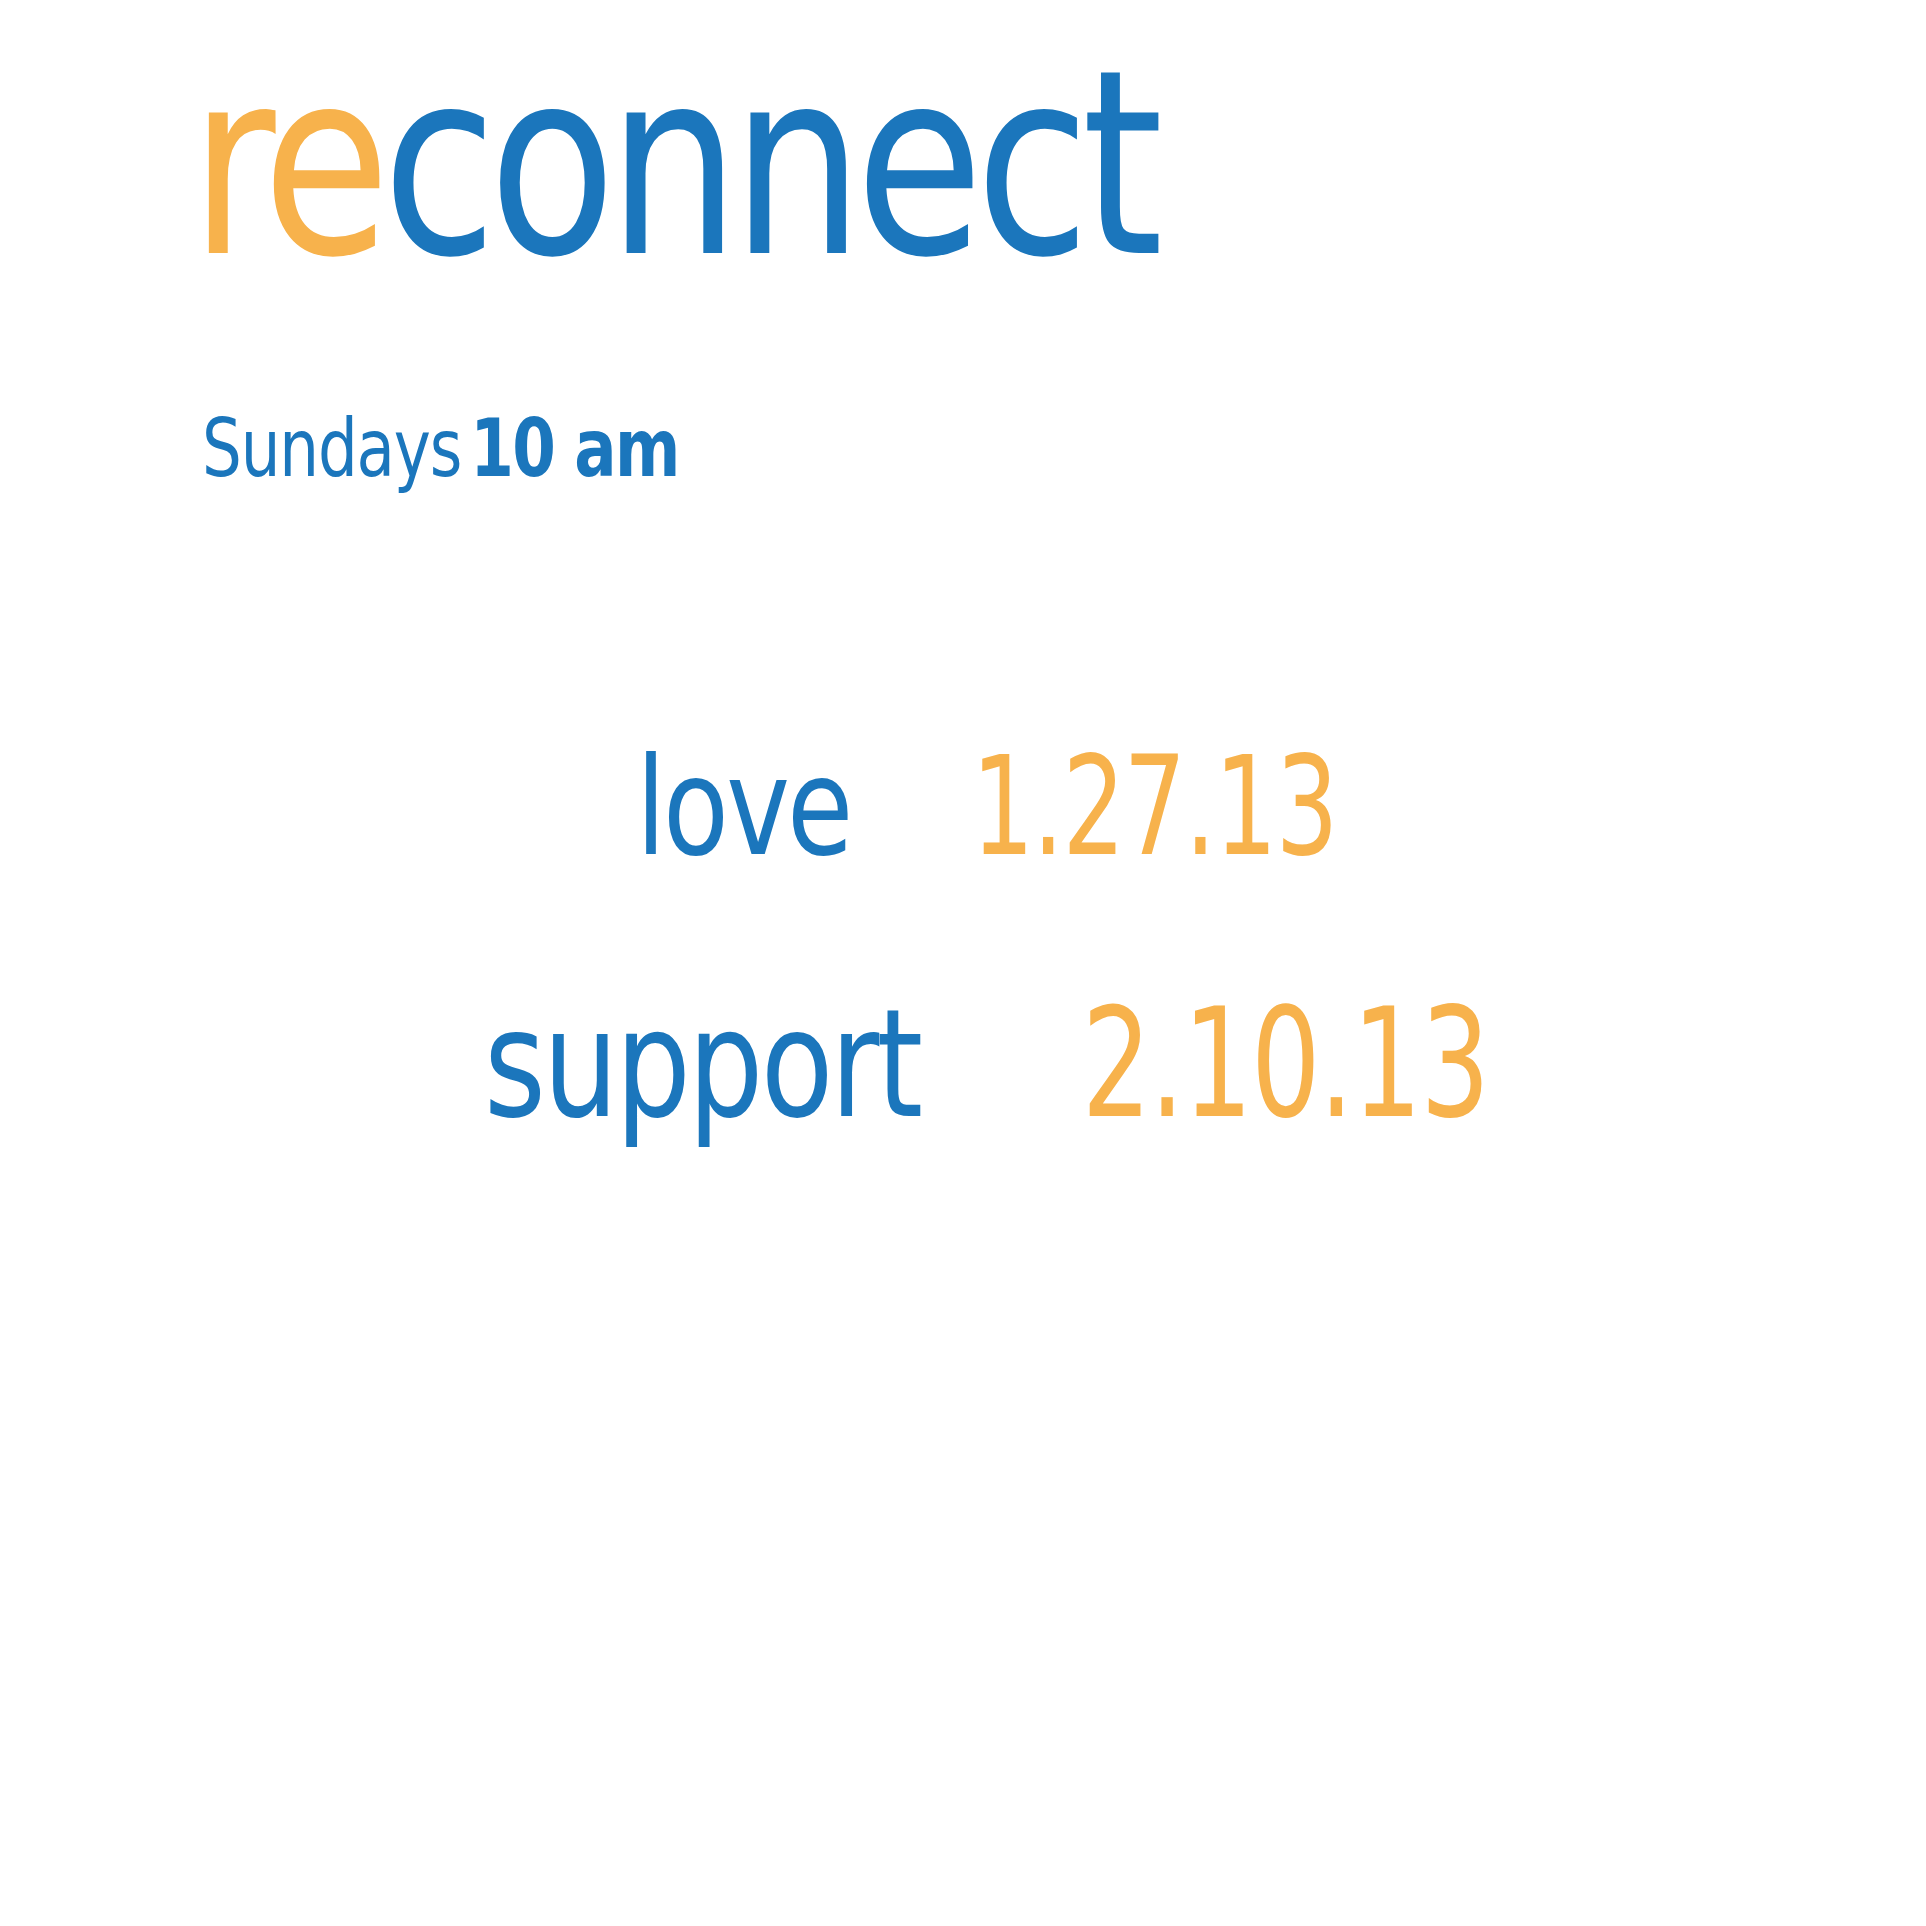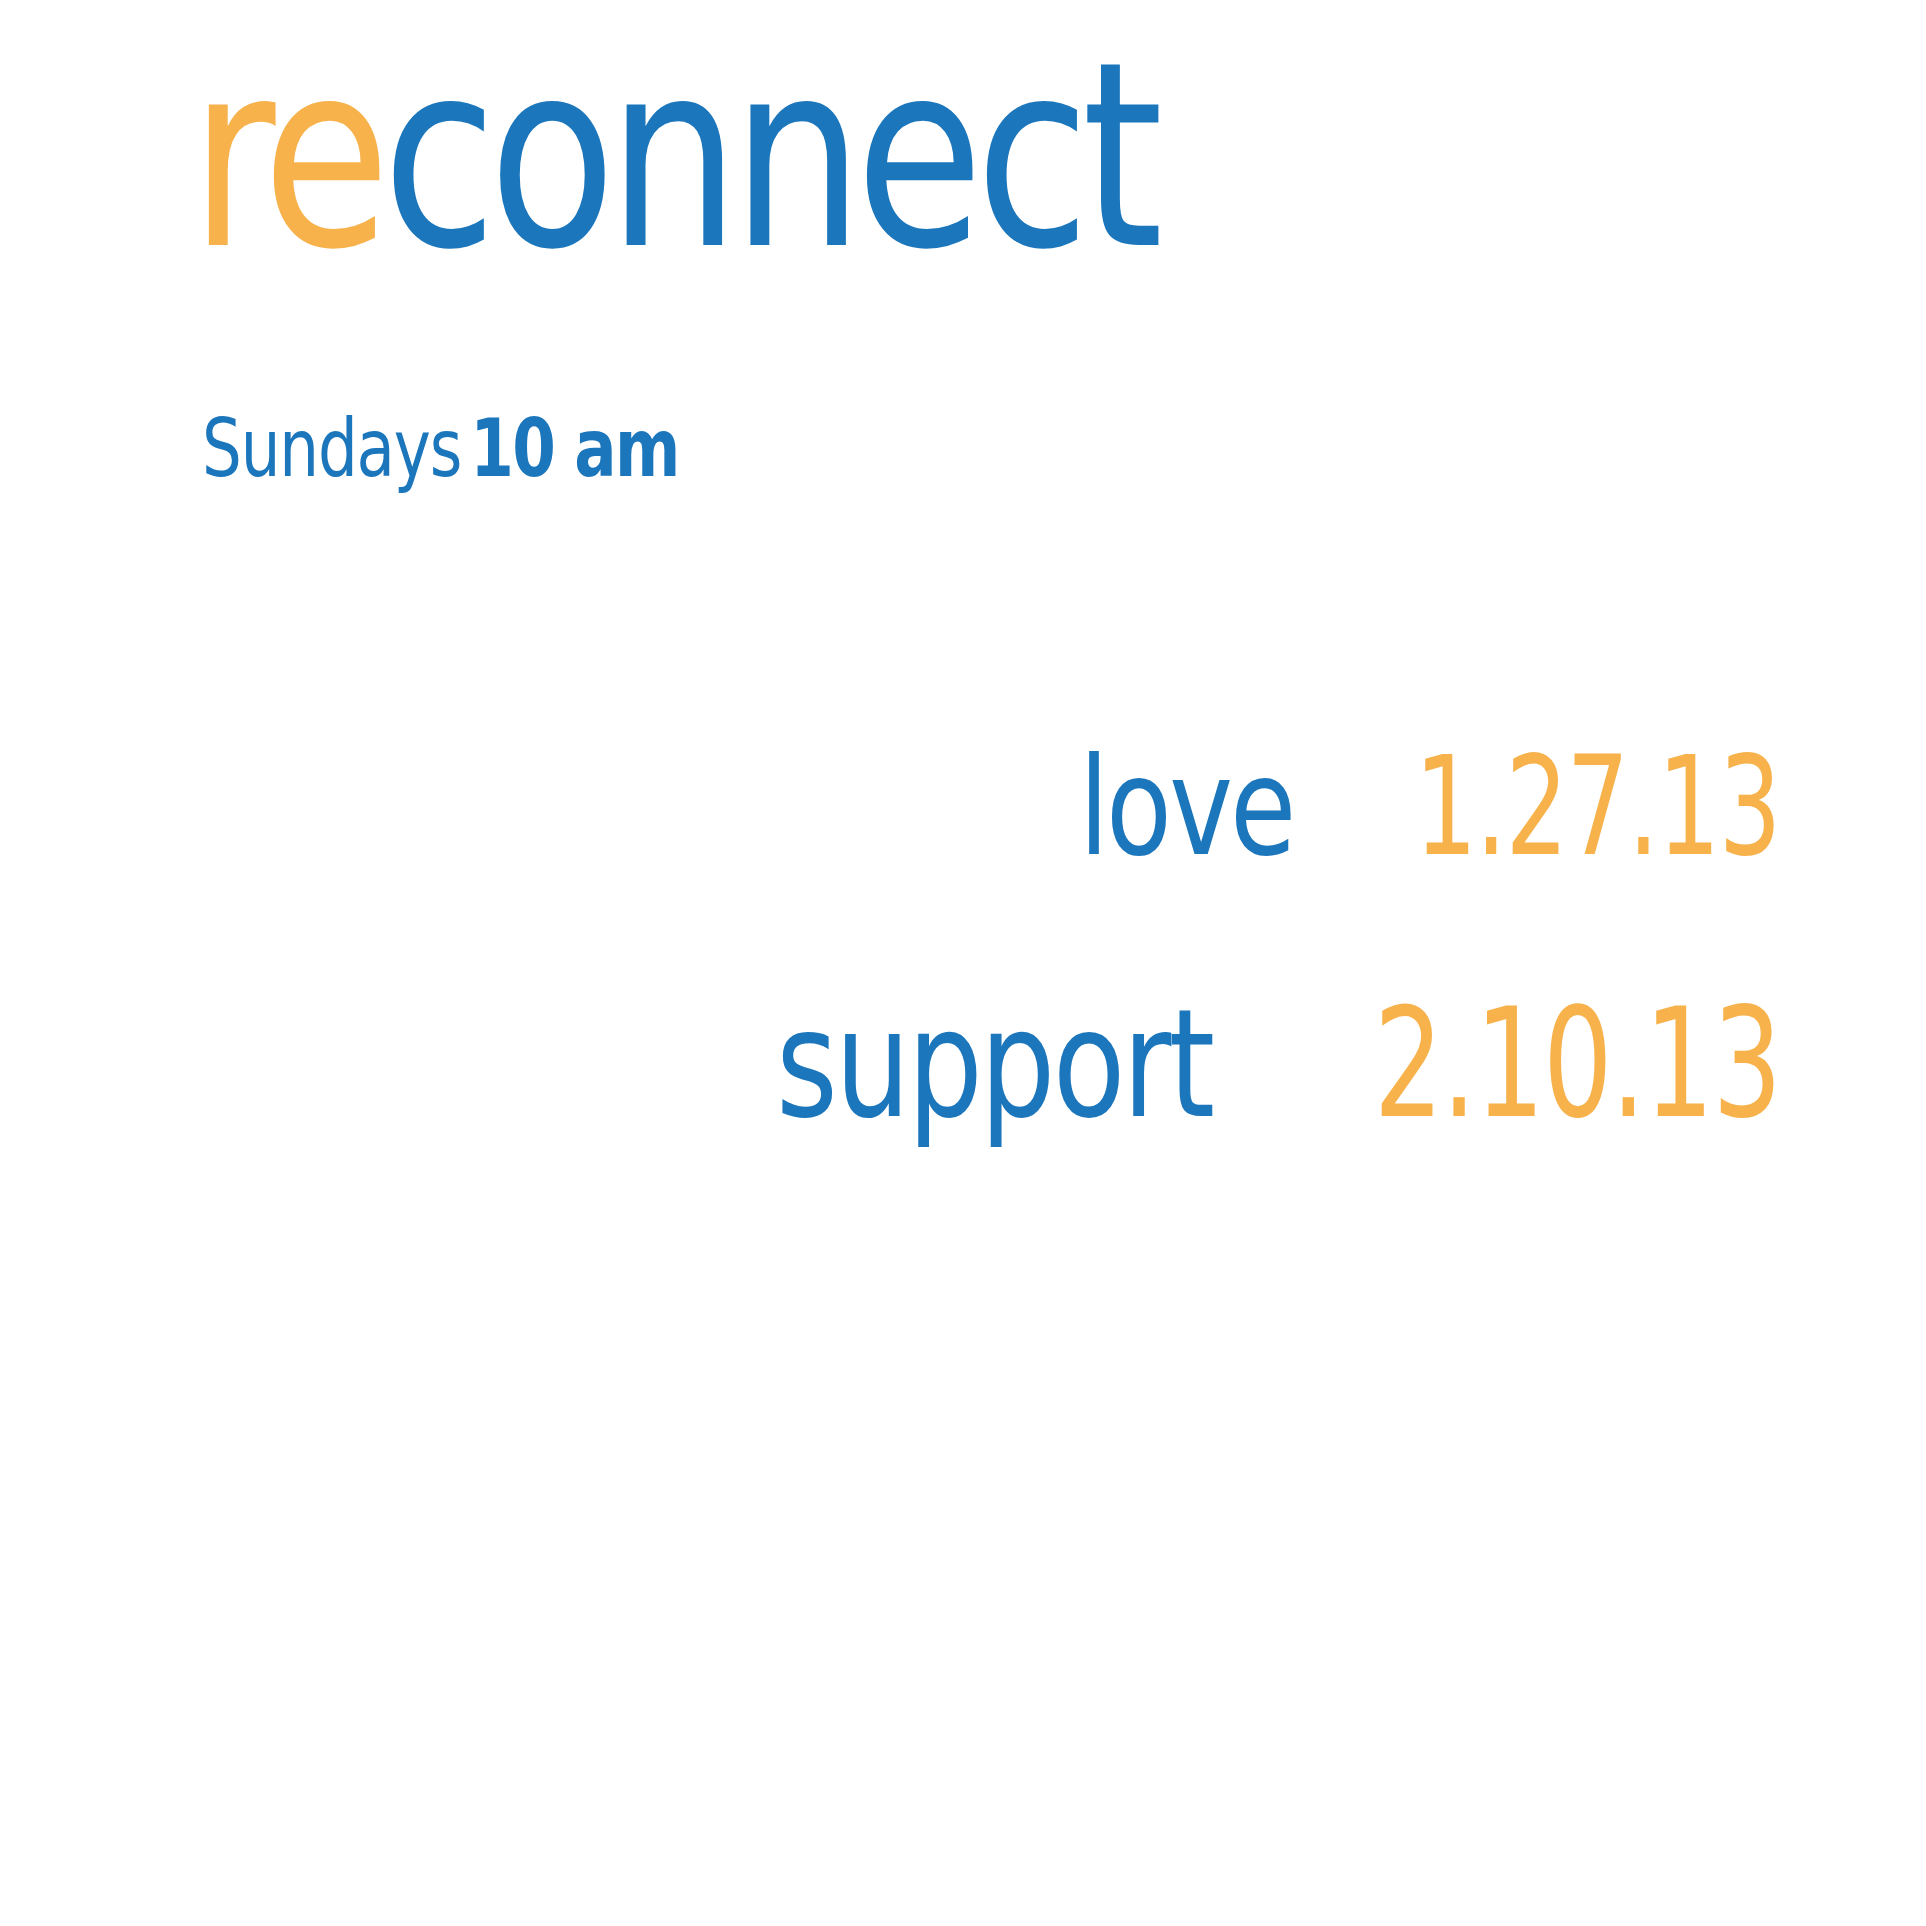--- a/index.html
+++ b/index.html
@@ -20,21 +20,21 @@
     width: 1926px;
     height: 1926px;
     background: #ffffff;
     box-sizing: border-box;
   }
 
   
   .title-block {
     position: absolute;
     left: 190px;
-    top: 28px;
+    top: 36px;
     white-space: nowrap;
   }
   .title {
     font-family: "DejaVu Sans Condensed", "Liberation Sans Narrow", "Liberation Sans", sans-serif;
     font-size: 257px;
     line-height: 1.0;
     font-weight: 400;
     letter-spacing: -9px;
     transform: scaleX(0.90);
     transform-origin: left top;
@@ -65,21 +65,21 @@
   .schedule {
     position: absolute;
     left: 193px;
     top: 738px;
     width: 1587px;
   }
   .row {
     position: relative;
     display: flex;
     align-items: baseline;
-    justify-content: flex-end;
+    justify-content: center;
     height: 252px;
     white-space: nowrap;
   }
   .row .word {
     font-family: "DejaVu Sans Condensed", "Liberation Sans Narrow", "Liberation Sans", sans-serif;
     color: #1B76BC;
     font-weight: 400;
     line-height: 1.0;
     letter-spacing: -3.2px;
     transform: scaleX(0.88);

